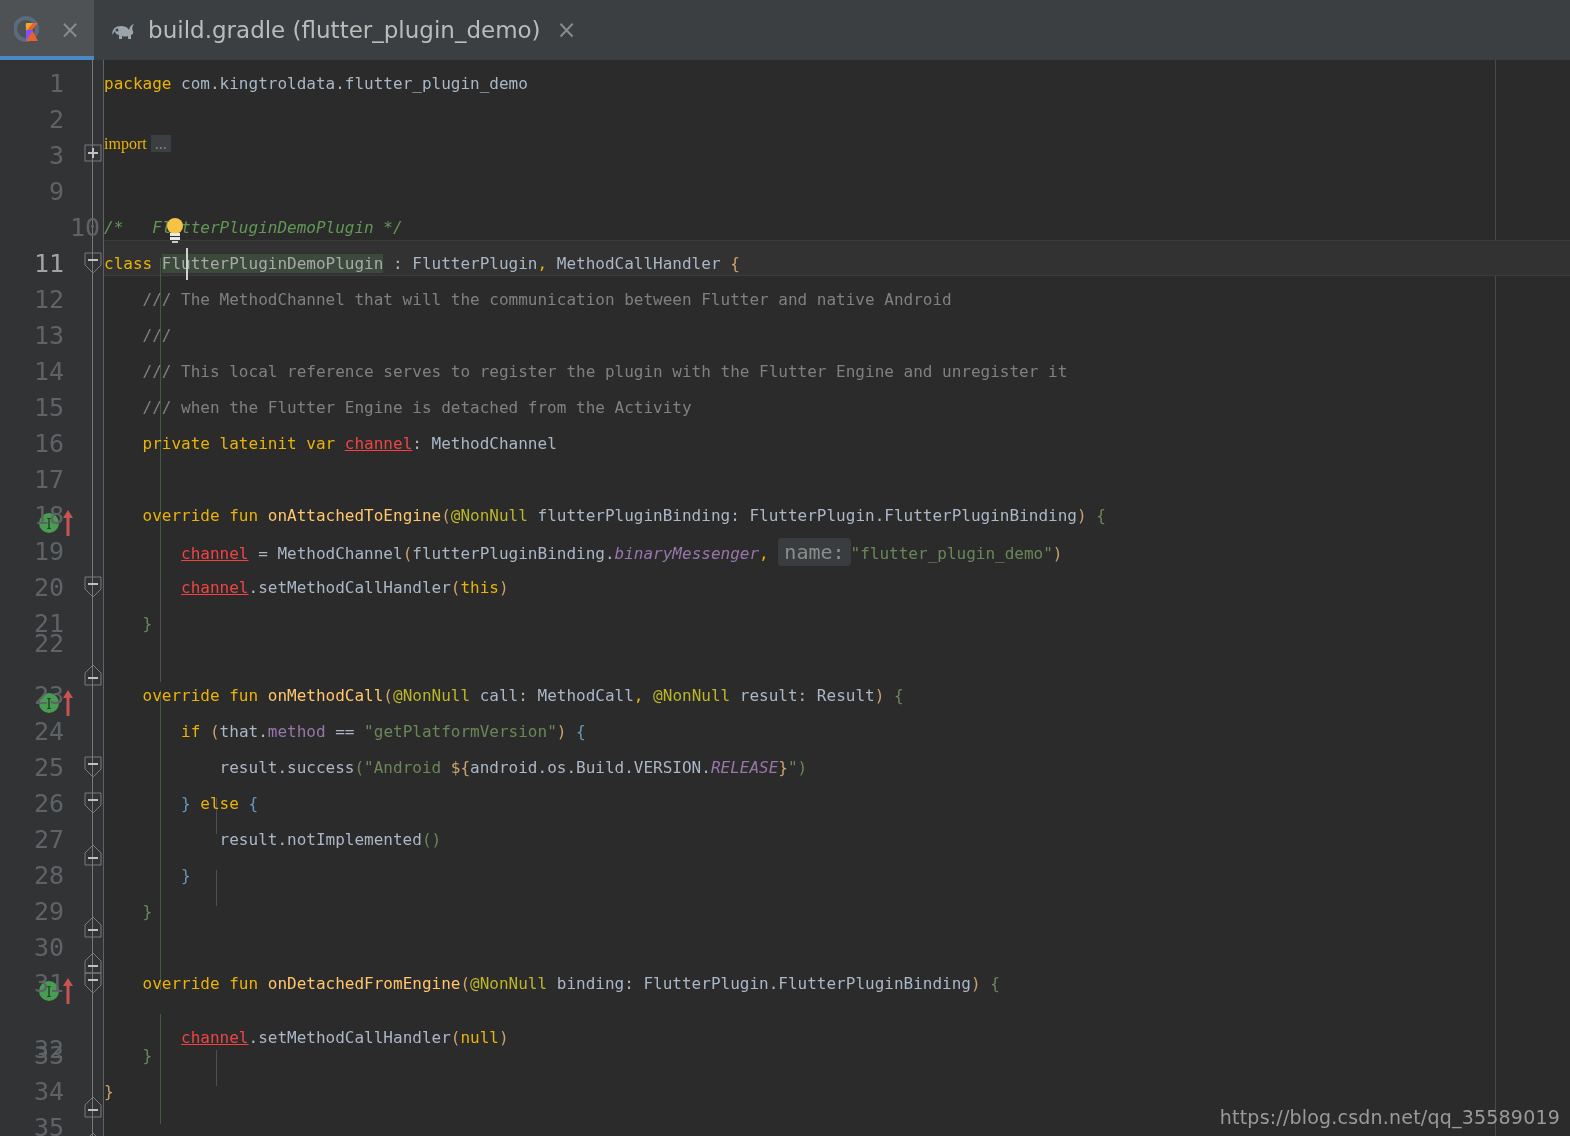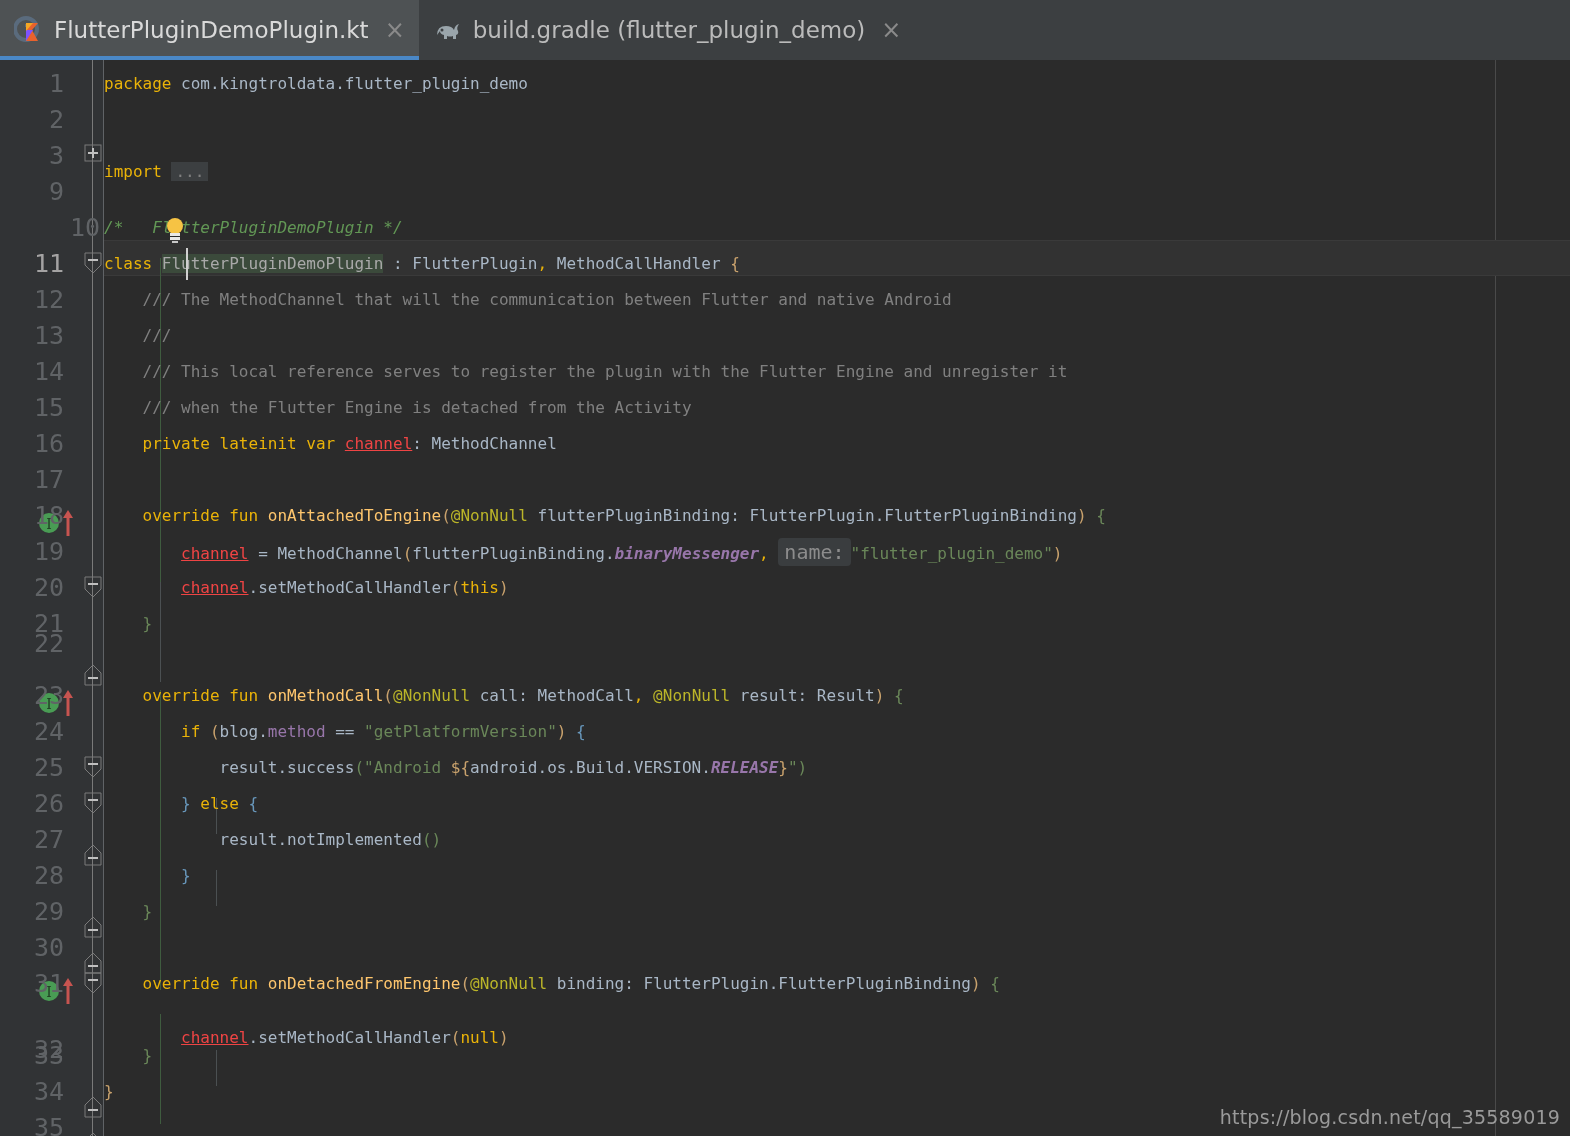--- a/index.html
+++ b/index.html
@@ -111,21 +111,21 @@
   
   .kw   { color: #eab308; }         
   .fn   { color: #ffc66d; }         
   .txt  { color: #a9b7c6; }         
   .str  { color: #6a8759; }         
   .cmt  { color: #808080; }         
   .doc  { color: #629755; font-style: italic; }  
   .ann  { color: #bbb529; }         
   .fld  { color: #9876aa; }         
   .fldu { color: #ef4444; text-decoration: underline; }
-  .stat { color: #9876aa; font-style: italic; font-weight: bold; }
+  .stat { color: #9876aa; font-style: italic; }
   .brkY { color: #c9a26d; }
   .brkG { color: #6a8759; }
   .brkB { color: #6897bb; }
 
   
   .idhl {
     background: #3b4a3b;
     color: #a9a9a9;
   }
   
@@ -209,21 +209,20 @@
   <div class="tab active">
     <span class="tab-icon">
       <svg viewBox="0 0 30 30" width="30" height="30">
         <circle cx="12" cy="14" r="11" fill="none" stroke="#5a6b7d" stroke-width="4"></circle>
         <rect x="11" y="9" width="9" height="3" fill="#5a6b7d"></rect>
         <polygon points="12,8 24,8 18,15 24,26 12,26" fill="#e8622d"></polygon>
         <polygon points="12,15 19,15 12,26" fill="#7f52ff"></polygon>
         <polygon points="12,8 19,8 12,16" fill="#f5a623"></polygon>
       </svg>
     </span>
-    <span>FlutterPluginDemoPlugin.kt</span>
     <span class="tab-close">×</span>
   </div>
 
   <div class="tab">
     <span class="tab-icon">
       <svg viewBox="0 0 30 30" width="30" height="30">
         <path d="M4 20 q0 -9 9 -9 q6 0 8 4 q1 -5 5 -6 q-3 4 -1 7 q1 3 -2 4 l0 4 l-3 0 l0 -3 q-3 1 -6 0 l0 3 l-3 0 l0 -4 q-4 -1 -4 -4 z" fill="#9aa5ab"></path>
         <circle cx="9" cy="15" r="1.5" fill="#3c3f41"></circle>
       </svg>
     </span>
@@ -349,21 +348,21 @@
   <div class="row" style="top:834px;"><span class="lnum">29</span></div>
   <div class="row" style="top:870px;"><span class="lnum">30</span></div>
   <div class="row" style="top:906px;"><span class="lnum">31</span></div>
   <div class="row" style="top:972px;"><span class="lnum">32</span></div>
   <div class="row" style="top:978px;"><span class="lnum">33</span></div>
   <div class="row" style="top:1014px;"><span class="lnum">34</span></div>
   <div class="row" style="top:1050px;"><span class="lnum">35</span></div>
 
   <div class="code" style="top:6px;"><span class="kw">package</span><span class="txt"> com.kingtroldata.flutter_plugin_demo</span></div>
 
-  <div class="code" style="top:94px;"><span class="kw">import</span><span class="txt"> </span><span class="fold">...</span></div>
+  <div class="code" style="top:66px;font-family:Liberation Serif, serif;"><span class="kw">import</span><span class="txt"> </span><span class="fold">...</span></div>
 
   <div class="code" style="top:150px;"><span class="doc">/*</span><span class="doc">&nbsp;&nbsp;</span><span class="doc"> FlutterPluginDemoPlugin */</span></div>
   <svg style="position:absolute; left:160px; top:154px; width:30px; height:30px;" viewBox="0 0 30 30">
     <circle cx="15" cy="12" r="8" fill="#f6c344"></circle>
     <rect x="10" y="19" width="10" height="3" fill="#e8e8e8"></rect>
     <rect x="10" y="23" width="10" height="3" fill="#e8e8e8"></rect>
     <rect x="12" y="27" width="6" height="2" fill="#c8c8c8"></rect>
   </svg>
 
   <div class="code" style="top:186px;"><span class="kw">class </span><span class="idhl">FlutterPluginDemoPlugin</span><span class="txt"> : FlutterPlugin</span><span class="kw">,</span><span class="txt"> MethodCallHandler </span><span class="brkY">{</span></div>
@@ -379,21 +378,21 @@
   <div class="code" style="top:438px;"><span class="txt">    </span><span class="kw">override fun </span><span class="fn">onAttachedToEngine</span><span class="brkY">(</span><span class="ann">@NonNull</span><span class="txt"> flutterPluginBinding: FlutterPlugin.FlutterPluginBinding</span><span class="brkY">)</span><span class="txt"> </span><span class="brkG">{</span></div>
 
   <div class="code" style="top:474px;"><span class="txt">        </span><span class="fldu">channel</span><span class="txt"> = MethodChannel</span><span class="brkY">(</span><span class="txt">flutterPluginBinding.</span><span class="stat">binaryMessenger</span><span class="kw">,</span><span class="txt"> </span><span class="hint">name:</span><span class="str">"flutter_plugin_demo"</span><span class="brkY">)</span></div>
 
   <div class="code" style="top:510px;"><span class="txt">        </span><span class="fldu">channel</span><span class="txt">.setMethodCallHandler</span><span class="brkY">(</span><span class="kw">this</span><span class="brkY">)</span></div>
 
   <div class="code" style="top:546px;"><span class="txt">    </span><span class="brkG">}</span></div>
 
   <div class="code" style="top:618px;"><span class="txt">    </span><span class="kw">override fun </span><span class="fn">onMethodCall</span><span class="brkY">(</span><span class="ann">@NonNull</span><span class="txt"> call: MethodCall</span><span class="kw">,</span><span class="txt"> </span><span class="ann">@NonNull</span><span class="txt"> result: Result</span><span class="brkY">)</span><span class="txt"> </span><span class="brkG">{</span></div>
 
-  <div class="code" style="top:654px;"><span class="txt">        </span><span class="kw">if </span><span class="brkY">(</span><span class="txt">blog.</span><span class="fld">method</span><span class="txt"> == </span><span class="str">"getPlatformVersion"</span><span class="brkY">)</span><span class="txt"> </span><span class="brkB">{</span></div>
+  <div class="code" style="top:654px;"><span class="txt">        </span><span class="kw">if </span><span class="brkY">(</span><span class="txt">that.</span><span class="fld">method</span><span class="txt"> == </span><span class="str">"getPlatformVersion"</span><span class="brkY">)</span><span class="txt"> </span><span class="brkB">{</span></div>
 
   <div class="code" style="top:690px;"><span class="txt">            result.success</span><span class="brkG">(</span><span class="str">"Android </span><span class="brkY">${</span><span class="txt">android.os.Build.VERSION.</span><span class="stat">RELEASE</span><span class="brkY">}</span><span class="str">"</span><span class="brkG">)</span></div>
 
   <div class="code" style="top:726px;"><span class="txt">        </span><span class="brkB">}</span><span class="txt"> </span><span class="kw">else</span><span class="txt"> </span><span class="brkB">{</span></div>
 
   <div class="code" style="top:762px;"><span class="txt">            result.notImplemented</span><span class="brkG">()</span></div>
 
   <div class="code" style="top:798px;"><span class="txt">        </span><span class="brkB">}</span></div>
 
   <div class="code" style="top:834px;"><span class="txt">    </span><span class="brkG">}</span></div>

